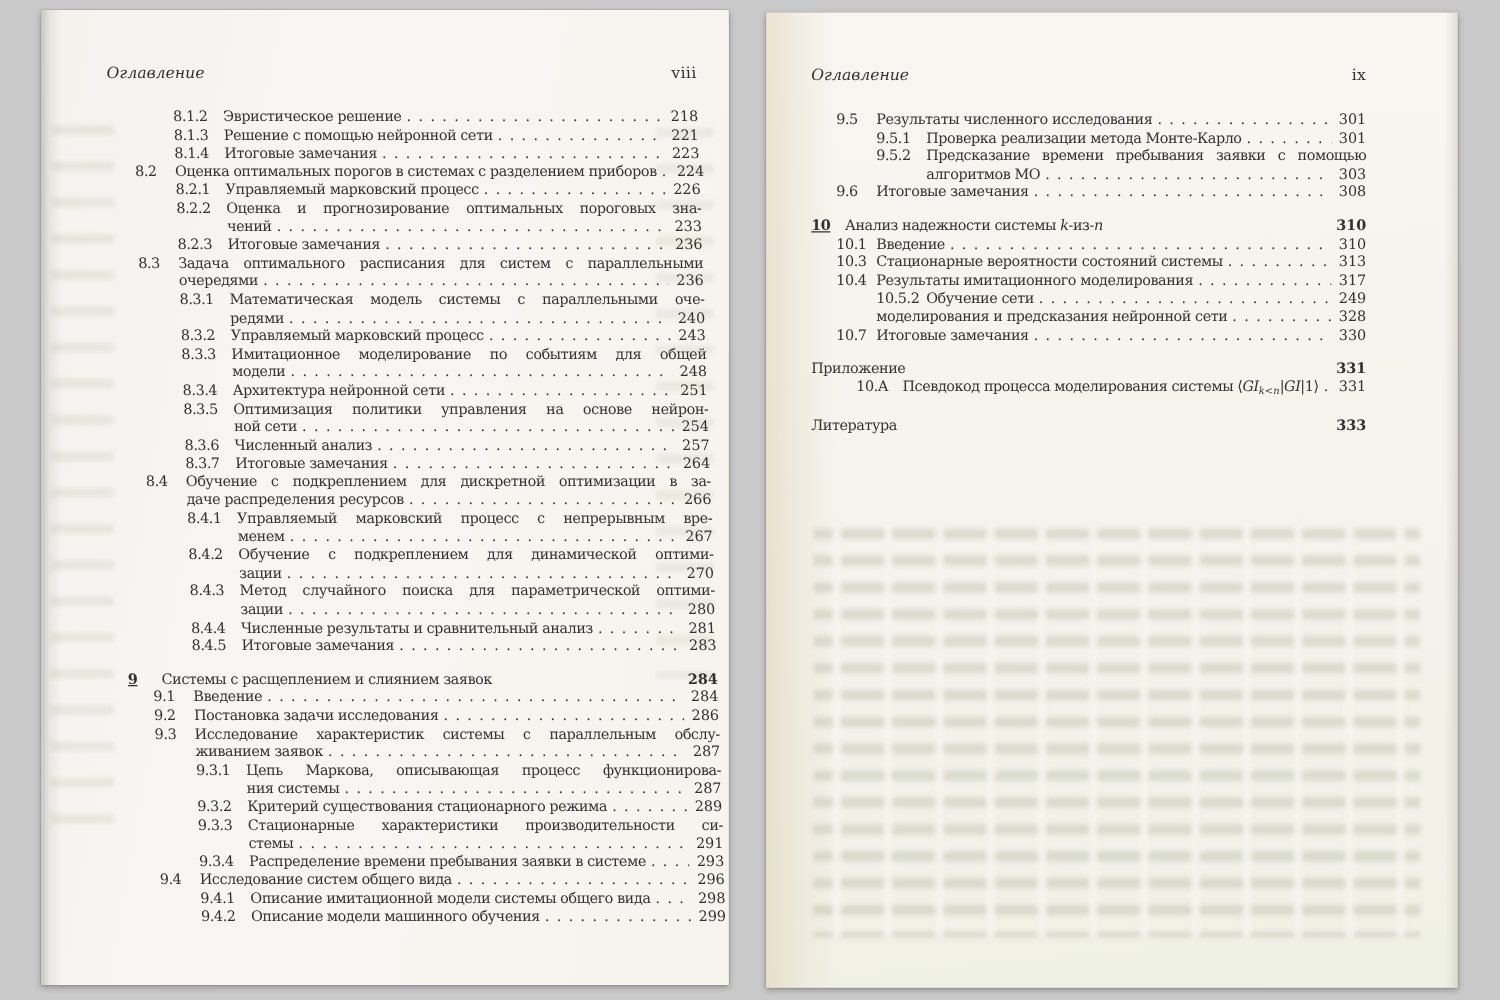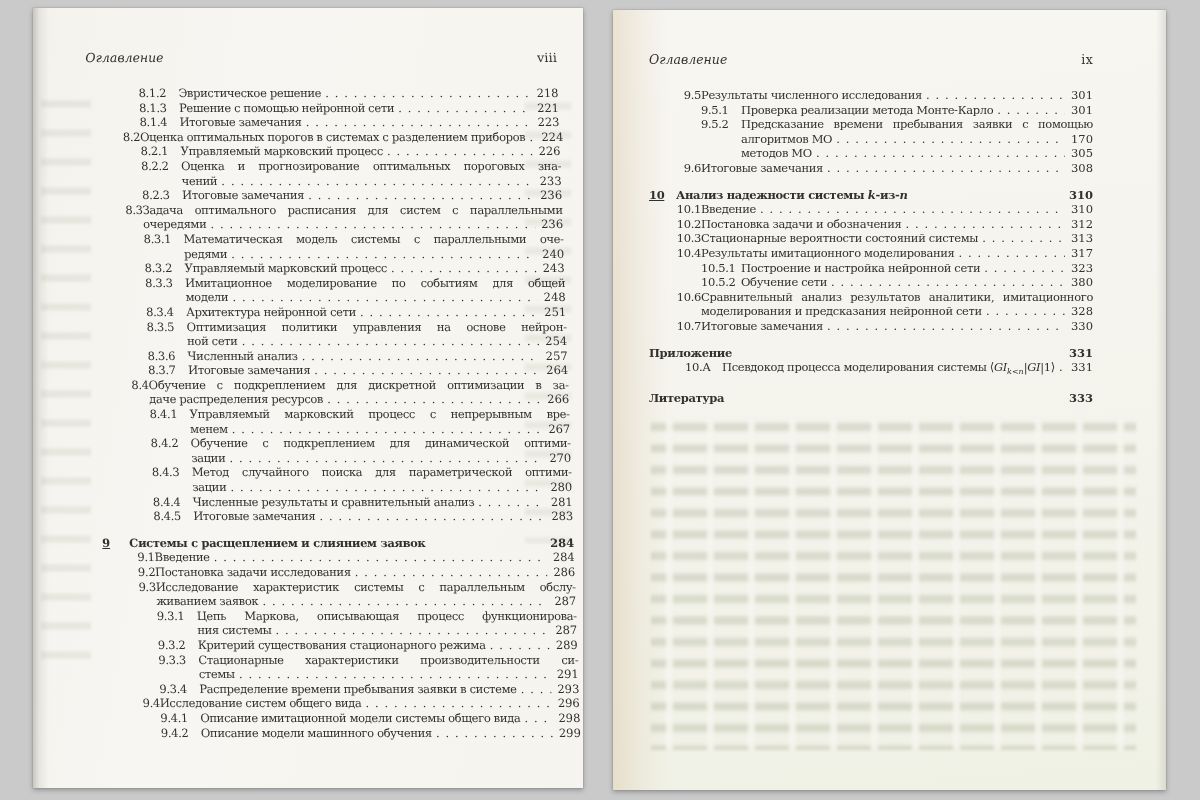--- a/index.html
+++ b/index.html
@@ -33,23 +33,23 @@
   .page-r .content{margin:42px 0 0 36px;width:444px;}
 
   .hdr{display:flex;justify-content:space-between;align-items:baseline;line-height:15px;margin-bottom:21px;}
   .hdr-title{font-style:italic;font-size:12.5px;letter-spacing:0;}
   .hdr-pg{font-size:12.5px;letter-spacing:0.3px;}
 
   .row{display:flex;align-items:baseline;line-height:14.6px;}
   .row.gap{margin-top:12px;}
   .num{flex:none;}
   .ch .num{width:27px;font-weight:bold;text-decoration:underline;}
-  .ch .ttl{font-weight:bold;}
+  .ch .ttl{font-weight:normal;}
   .ch .pg{font-weight:bold;}
-  .l1{padding-left:20px;}  .l1 .num{width:32px;text-align:right;}
+  .l1{padding-left:20px;}  .l1 .num{width:32px;}
   .l2{padding-left:52px;}  .l2 .num{width:40px;}
   .lapp{padding-left:20px;}.lapp .num{width:37px;margin-left:16px;}
   .l1.cont{padding-left:52px;}
   .l2.cont{padding-left:92px;}
   .ttl{flex:none;white-space:nowrap;}
   .ttl.j{flex:1 1 auto;white-space:normal;text-align:justify;text-align-last:justify;}
   .leader{flex:1 1 auto;min-width:6px;overflow:hidden;white-space:nowrap;margin:0 6px 0 4px;}
   .leader::after{
     letter-spacing:0;word-spacing:2.2px;
     content:". . . . . . . . . . . . . . . . . . . . . . . . . . . . . . . . . . . . . . . . . . . . . . . . . . . . . . . . . . . .";
@@ -337,78 +337,57 @@
             <span class="leader"></span>
             <span class="pg">301</span>
           </div>
           <div class="row l2">
             <span class="num">9.5.2</span>
             <span class="ttl j">Предсказание времени пребывания заявки с помощью</span>
           </div>
           <div class="row l2 cont">
             <span class="ttl">алгоритмов МО</span>
             <span class="leader"></span>
-            <span class="pg">170</span>
-          </div>
-          <div class="row l2 cont">
-            <span class="ttl">методов МО</span>
-            <span class="leader"></span>
-            <span class="pg">305</span>
+            <span class="pg">303</span>
           </div>
           <div class="row l1">
             <span class="num">9.6</span>
             <span class="ttl">Итоговые замечания</span>
             <span class="leader"></span>
             <span class="pg">308</span>
           </div>
           <div class="row ch gap">
             <span class="num">10</span>
             <span class="ttl"><span class="seg-r">Анализ надежности системы </span><span class="seg-i">k</span><span class="seg-r">-из-</span><span class="seg-i">n</span></span>
             <span class="leader nodots"></span>
             <span class="pg">310</span>
           </div>
           <div class="row l1">
             <span class="num">10.1</span>
             <span class="ttl">Введение</span>
             <span class="leader"></span>
             <span class="pg">310</span>
           </div>
           <div class="row l1">
-            <span class="num">10.2</span>
-            <span class="ttl">Постановка задачи и обозначения</span>
-            <span class="leader"></span>
-            <span class="pg">312</span>
-          </div>
-          <div class="row l1">
             <span class="num">10.3</span>
             <span class="ttl">Стационарные вероятности состояний системы</span>
             <span class="leader"></span>
             <span class="pg">313</span>
           </div>
           <div class="row l1">
             <span class="num">10.4</span>
             <span class="ttl">Результаты имитационного моделирования</span>
             <span class="leader"></span>
             <span class="pg">317</span>
           </div>
           <div class="row l2">
-            <span class="num">10.5.1</span>
-            <span class="ttl">Построение и настройка нейронной сети</span>
-            <span class="leader"></span>
-            <span class="pg">323</span>
-          </div>
-          <div class="row l2">
             <span class="num">10.5.2</span>
             <span class="ttl">Обучение сети</span>
             <span class="leader"></span>
-            <span class="pg">380</span>
-          </div>
-          <div class="row l1">
-            <span class="num">10.6</span>
-            <span class="ttl j">Сравнительный анализ результатов аналитики, имитационного</span>
+            <span class="pg">249</span>
           </div>
           <div class="row l1 cont">
             <span class="ttl">моделирования и предсказания нейронной сети</span>
             <span class="leader"></span>
             <span class="pg">328</span>
           </div>
           <div class="row l1">
             <span class="num">10.7</span>
             <span class="ttl">Итоговые замечания</span>
             <span class="leader"></span>

